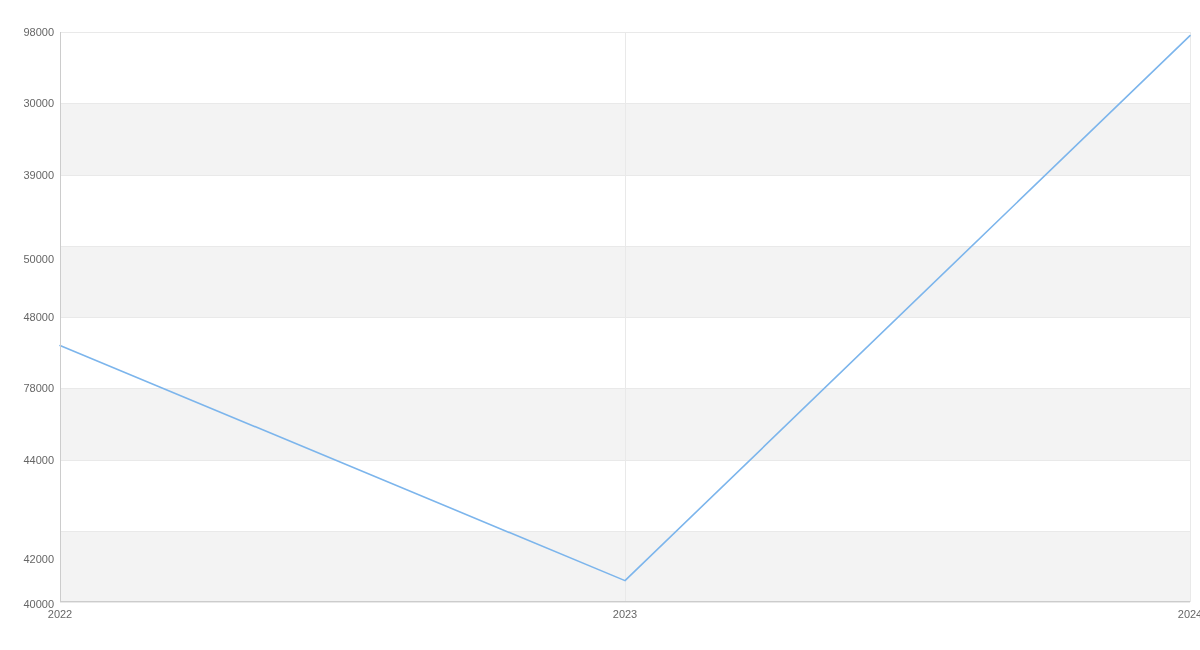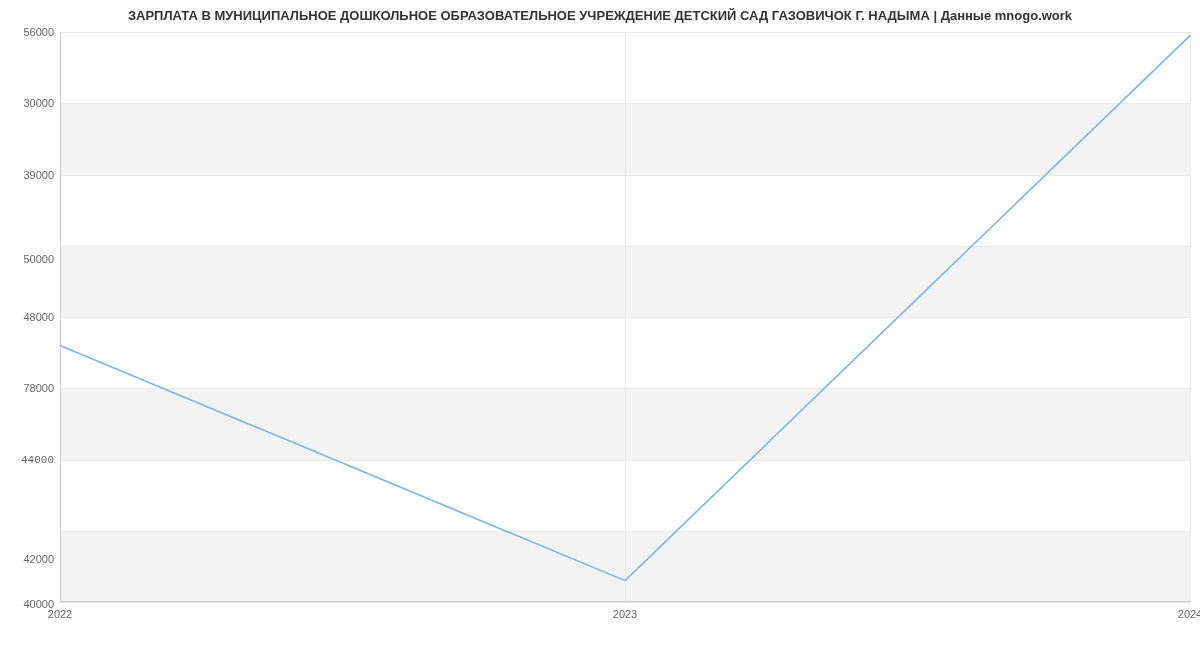--- a/index.html
+++ b/index.html
@@ -89,21 +89,20 @@
     stroke-width: 1.6;
     stroke-linejoin: round;
     stroke-linecap: round;
   }
 </style>
 </head>
 <body>
 
 <div class="chart-wrap">
 
-  <div class="title">ЗАРПЛАТА В МУНИЦИПАЛЬНОЕ ДОШКОЛЬНОЕ ОБРАЗОВАТЕЛЬНОЕ УЧРЕЖДЕНИЕ ДЕТСКИЙ САД ГАЗОВИЧОК Г. НАДЫМА | Данные mnogo.work</div>
 
   <div class="plot">
       <div class="band" style="top: 71.25px; height: 71.25px;"></div>
       <div class="band" style="top: 213.75px; height: 71.25px;"></div>
       <div class="band" style="top: 356.25px; height: 71.25px;"></div>
       <div class="band" style="top: 498.75px; height: 71.25px;"></div>
     <div class="gridline" style="top: 570px;"></div>
       <div class="gridline" style="top: 498.75px;"></div>
       <div class="gridline" style="top: 427.5px;"></div>
       <div class="gridline" style="top: 356.25px;"></div>
@@ -117,23 +116,23 @@
       <div class="vgrid" style="left: 1130px;"></div>
       <svg class="line-layer">
       <path class="series-path" d="M0.00 313.50 L565.00 548.63 L1130.00 3.56" stroke="#7cb5ec"></path>
     </svg>
     <div class="axis-line" style="left:0;bottom:0;width:100%;height:1px;"></div>
     <div class="axis-line" style="left:0;top:0;width:1px;height:100%;"></div>
   </div>
 
 <div class="y-tick" style="top: 604px;">40000</div>
     <div class="y-tick" style="top: 530.75px; margin-top: 28px;">42000</div>
-    <div class="y-tick" style="top: 459.5px; font-family: Liberation Mono, monospace;">44000</div>
+    <div class="y-tick" style="top: 459.5px;">44000</div>
     <div class="y-tick" style="top: 388.25px;">78000</div>
     <div class="y-tick" style="top: 317px;">48000</div>
     <div class="y-tick" style="top: 259px;">50000</div>
     <div class="y-tick" style="top: 174.5px;">39000</div>
     <div class="y-tick" style="top: 103.25px;">30000</div>
-    <div class="y-tick" style="top: 32px;">56000</div>
+    <div class="y-tick" style="top: 32px;">98000</div>
     <div class="x-tick" style="left: 60px;">2022</div>
     <div class="x-tick" style="left: 625px;">2023</div>
     <div class="x-tick" style="left: 1190px;">2024</div>
   </div>
 
 </body></html>

